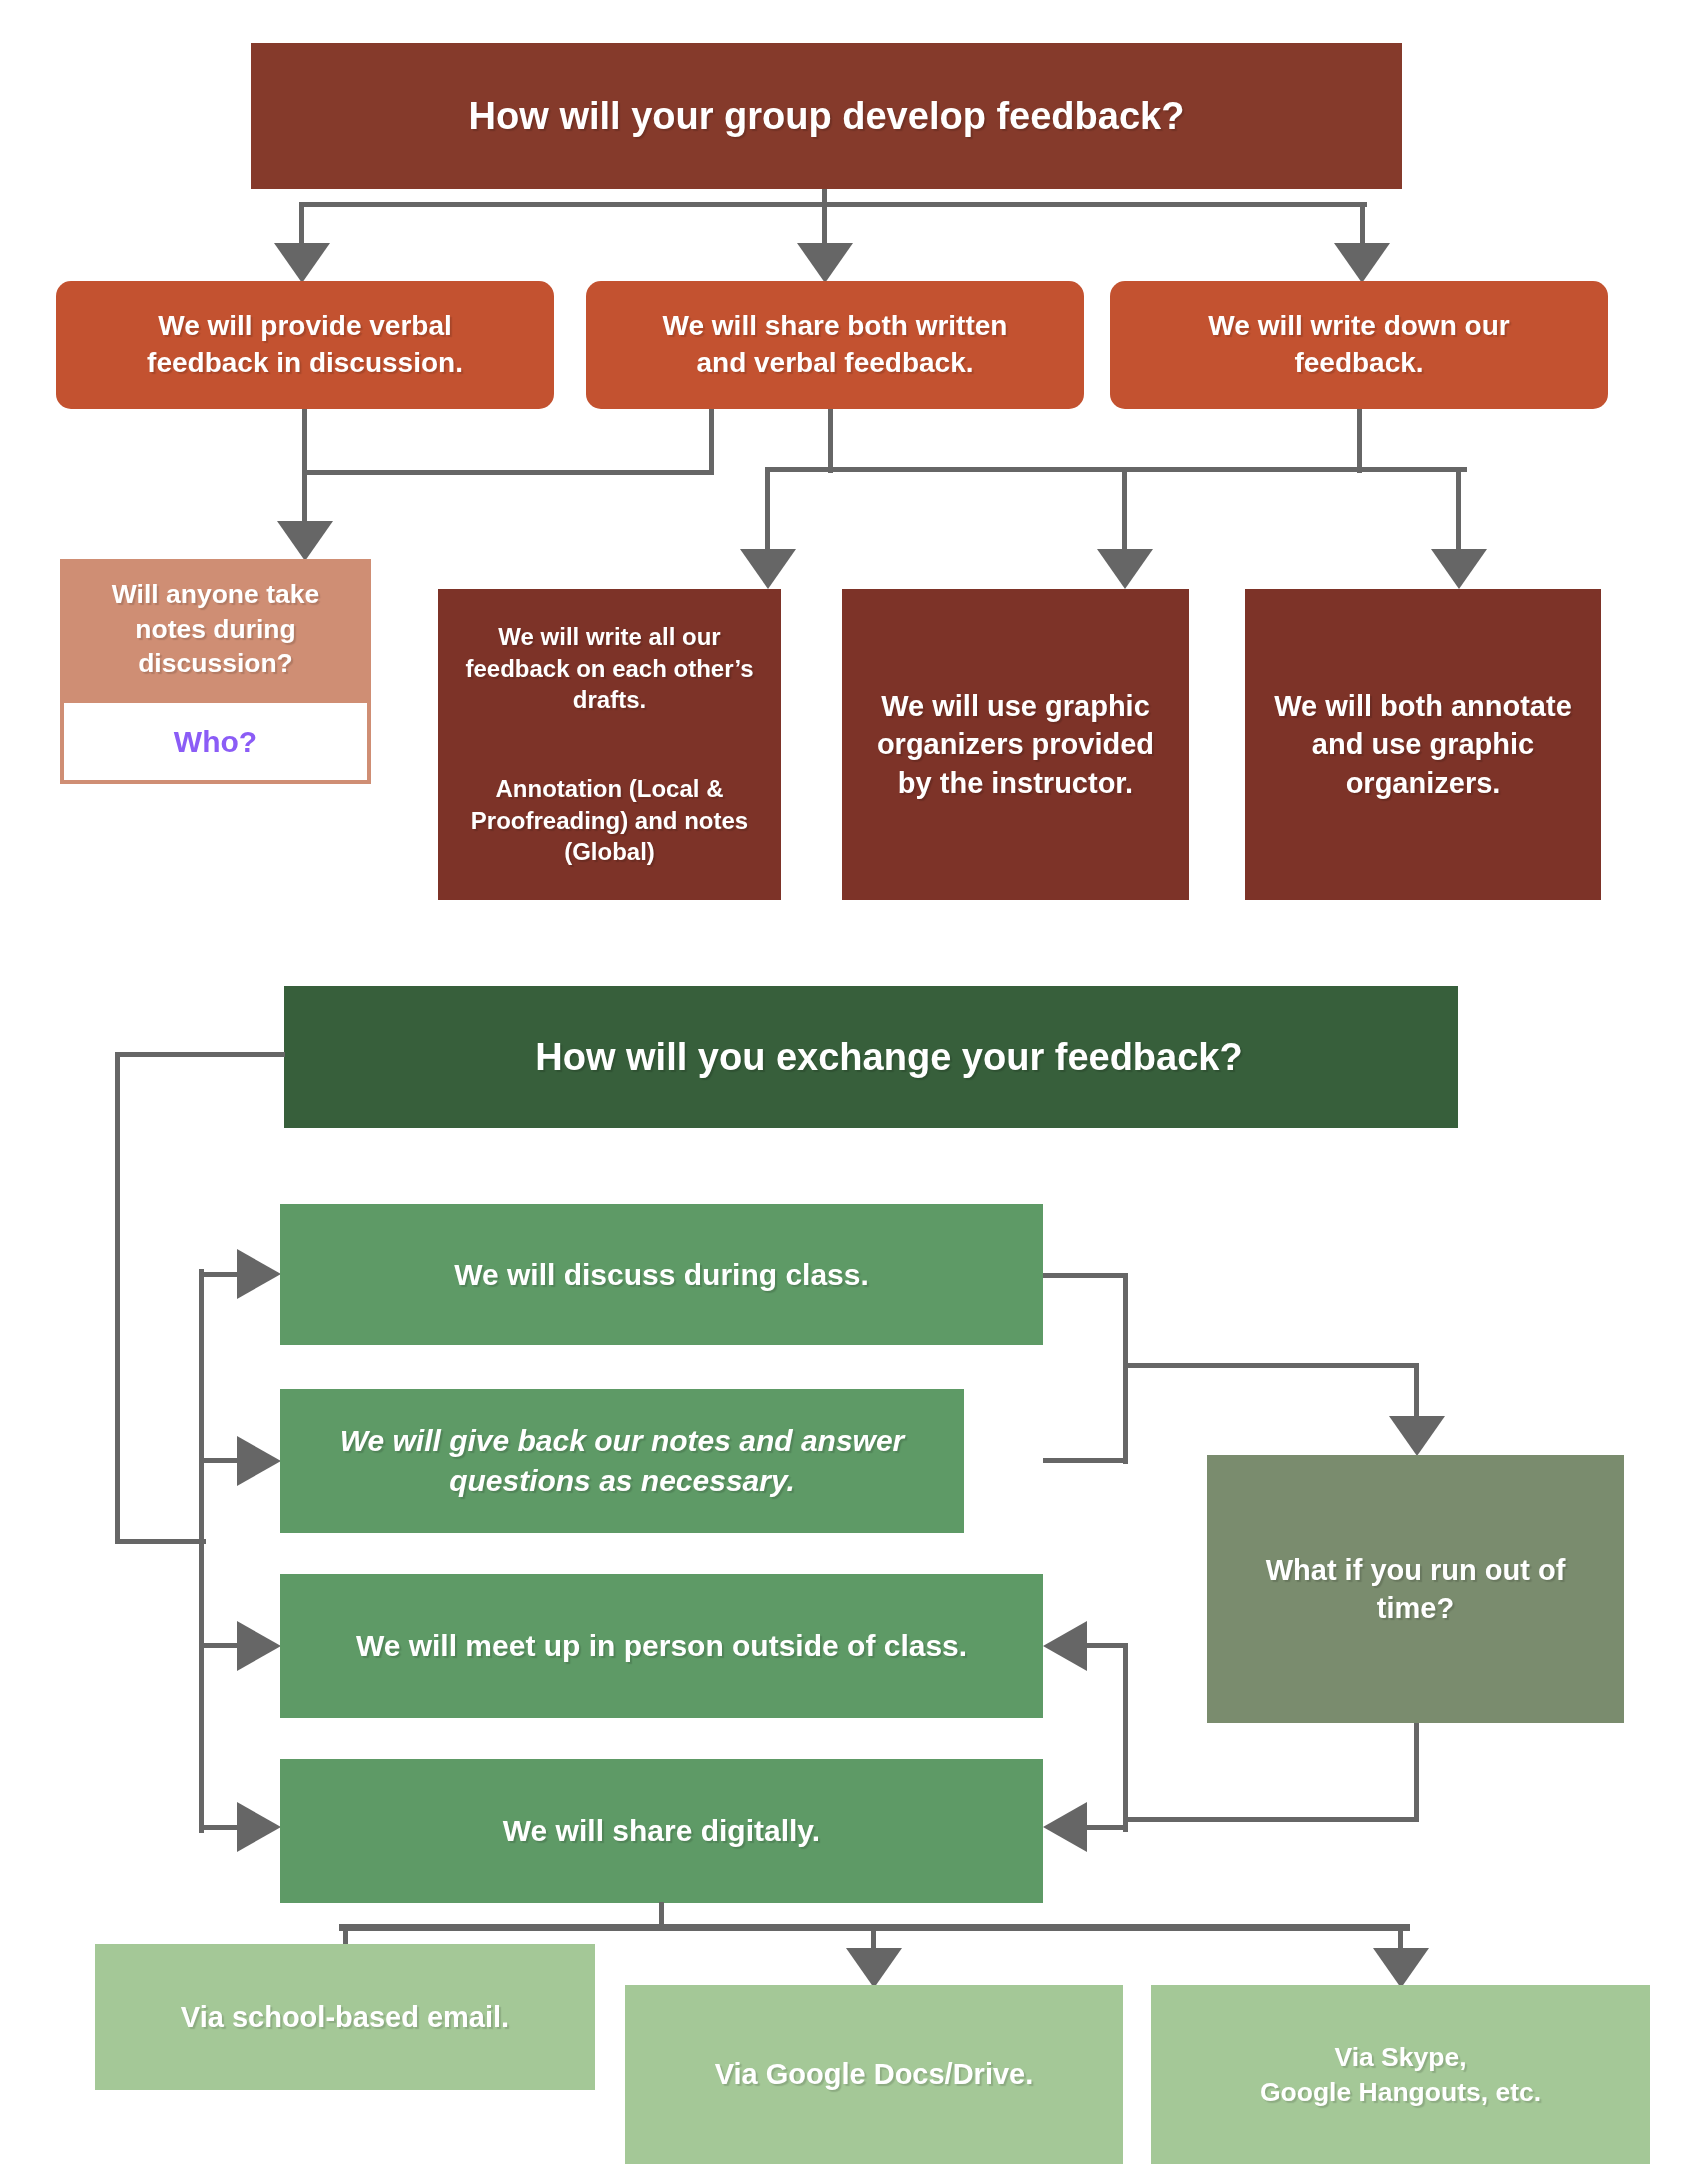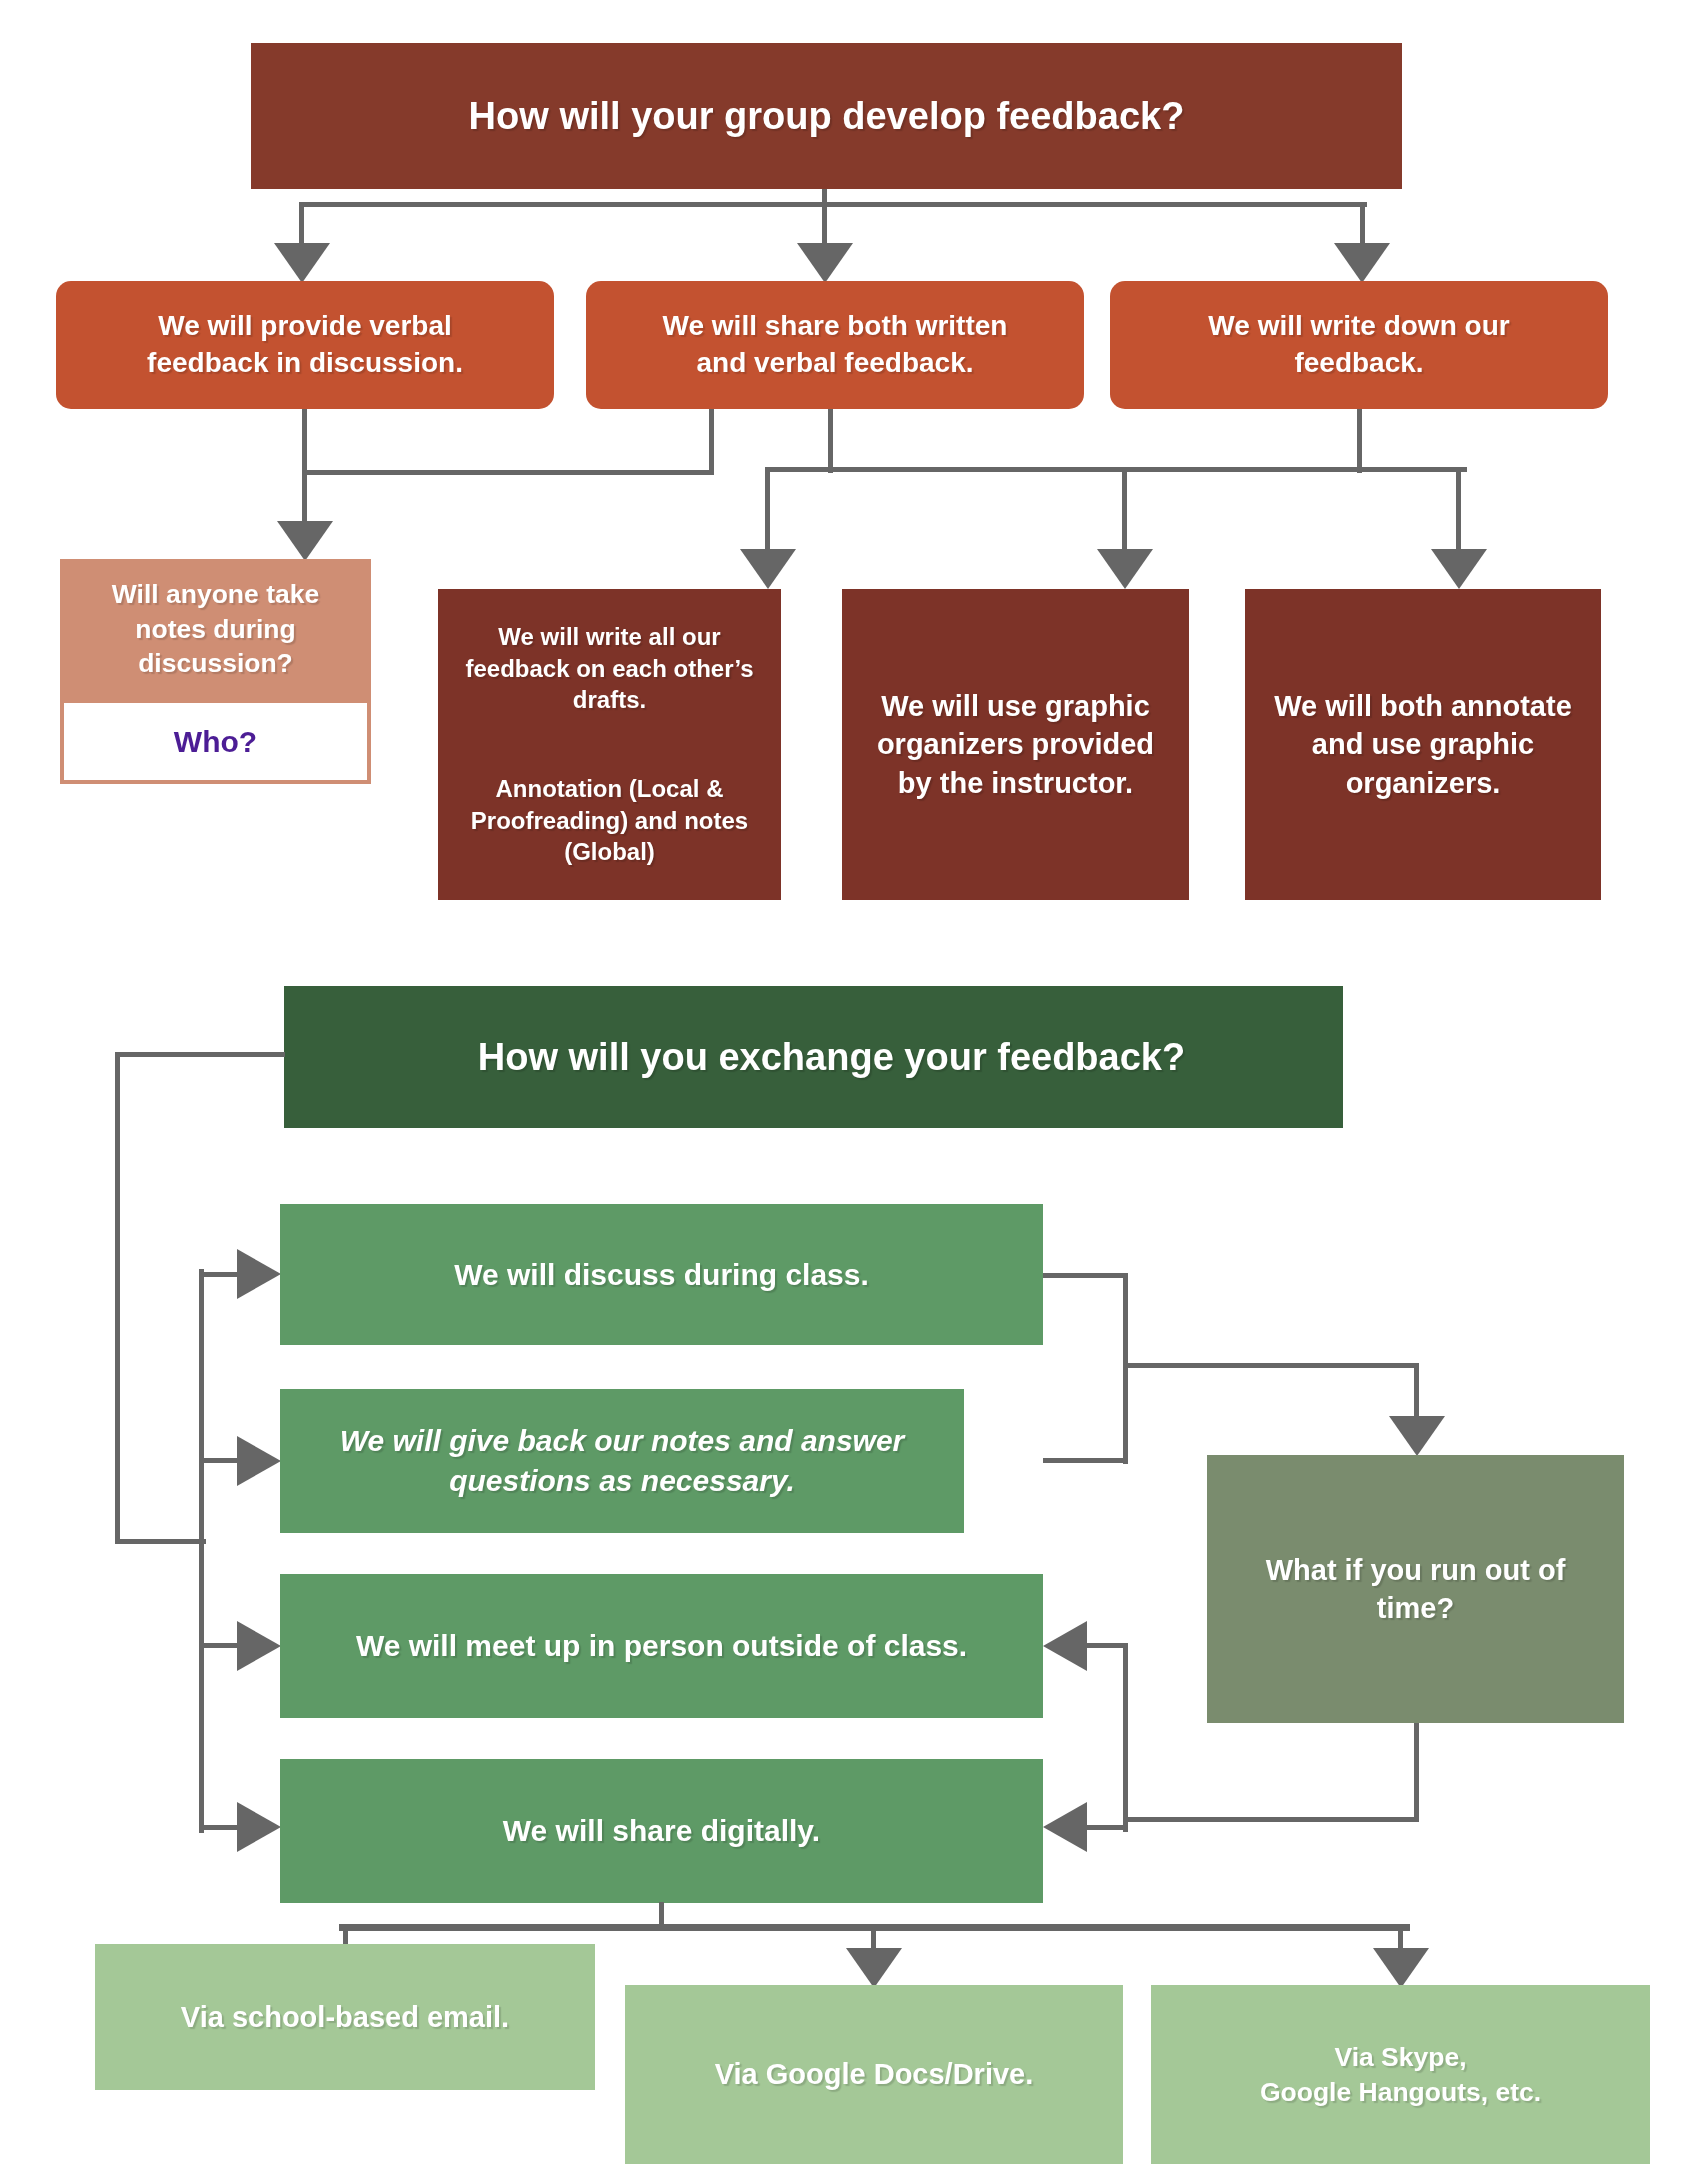--- a/index.html
+++ b/index.html
@@ -18,21 +18,21 @@
     justify-content:center;
     text-align:center;
     color:#ffffff;
     line-height:1.32;
     text-shadow:2px 2px 1.3px rgba(0,0,0,0.15);
     box-sizing:border-box;
   }
   .title-red{background:#853a2b;font-size:38px;}
   .orange{background:#c35230;font-size:28px;padding:0 56px;border-radius:15px;}
   .salmon-q{background:#cf8e74;font-size:26.5px;padding:0 20px;}
-  .who{background:#ffffff;border:4px solid #cf8e74;color:#4c1d95;font-size:30px;text-shadow:none;}
+  .who{background:#ffffff;border:4px solid #cf8e74;color:#8b5cf6;font-size:30px;text-shadow:none;}
   .darkred{background:#7d3328;font-size:29px;padding:20px 26.5px;}
   .darkred-split{
     background:#7d3328;font-size:24px;padding:32px 21px;
     flex-direction:column;justify-content:space-between;
   }
   .title-green{background:#375f3b;font-size:38px;}
   .green{background:#5e9a66;font-size:30px;padding:0 40px;}
   .sage{background:#7a8c6e;font-size:29px;padding:0 36px;}
   .lightgreen{background:#a4c897;font-size:29px;padding:0 26.5px;white-space:pre-line;}
   .lightgreen.small{font-size:26.5px;}
@@ -80,21 +80,21 @@
   <div class="box salmon-q" style="left:60px;top:559px;width:311px;height:140px;">Will anyone take notes during discussion?</div>
   <div class="box who" style="left:60px;top:699px;width:311px;height:85px;">Who?</div>
 
   <div class="box darkred-split" style="left:438px;top:589px;width:343px;height:311px;">
     <div>We will write all our feedback on each other’s drafts.</div>
     <div>Annotation (Local &amp; Proofreading) and notes (Global)</div>
   </div>
   <div class="box darkred" style="left:842px;top:589px;width:347px;height:311px;">We will use graphic organizers provided by the instructor.</div>
   <div class="box darkred" style="left:1245px;top:589px;width:356px;height:311px;">We will both annotate and use graphic organizers.</div>
 
-  <div class="box title-green" style="left:284px;top:986px;width:1059px;height:142px;padding-left:36px;">How will you exchange your feedback?</div>
+  <div class="box title-green" style="left:284px;top:986px;width:1174px;height:142px;padding-left:36px;">How will you exchange your feedback?</div>
 
   <div class="line" style="left:118px;top:1052px;width:167px;height:5.3px;"></div>
   <div class="line" style="left:115px;top:1052px;width:5.3px;height:492px;"></div>
   <div class="line" style="left:115px;top:1539px;width:91px;height:5.3px;"></div>
   <div class="line" style="left:199px;top:1269px;width:5.3px;height:564px;"></div>
 
   <div class="line" style="left:202px;top:1272px;width:40px;height:5.3px;"></div>
   <div class="arr arr-right" style="left:237px;top:1249px;"></div>
   <div class="line" style="left:202px;top:1458px;width:40px;height:5.3px;"></div>
   <div class="arr arr-right" style="left:237px;top:1436px;"></div>

